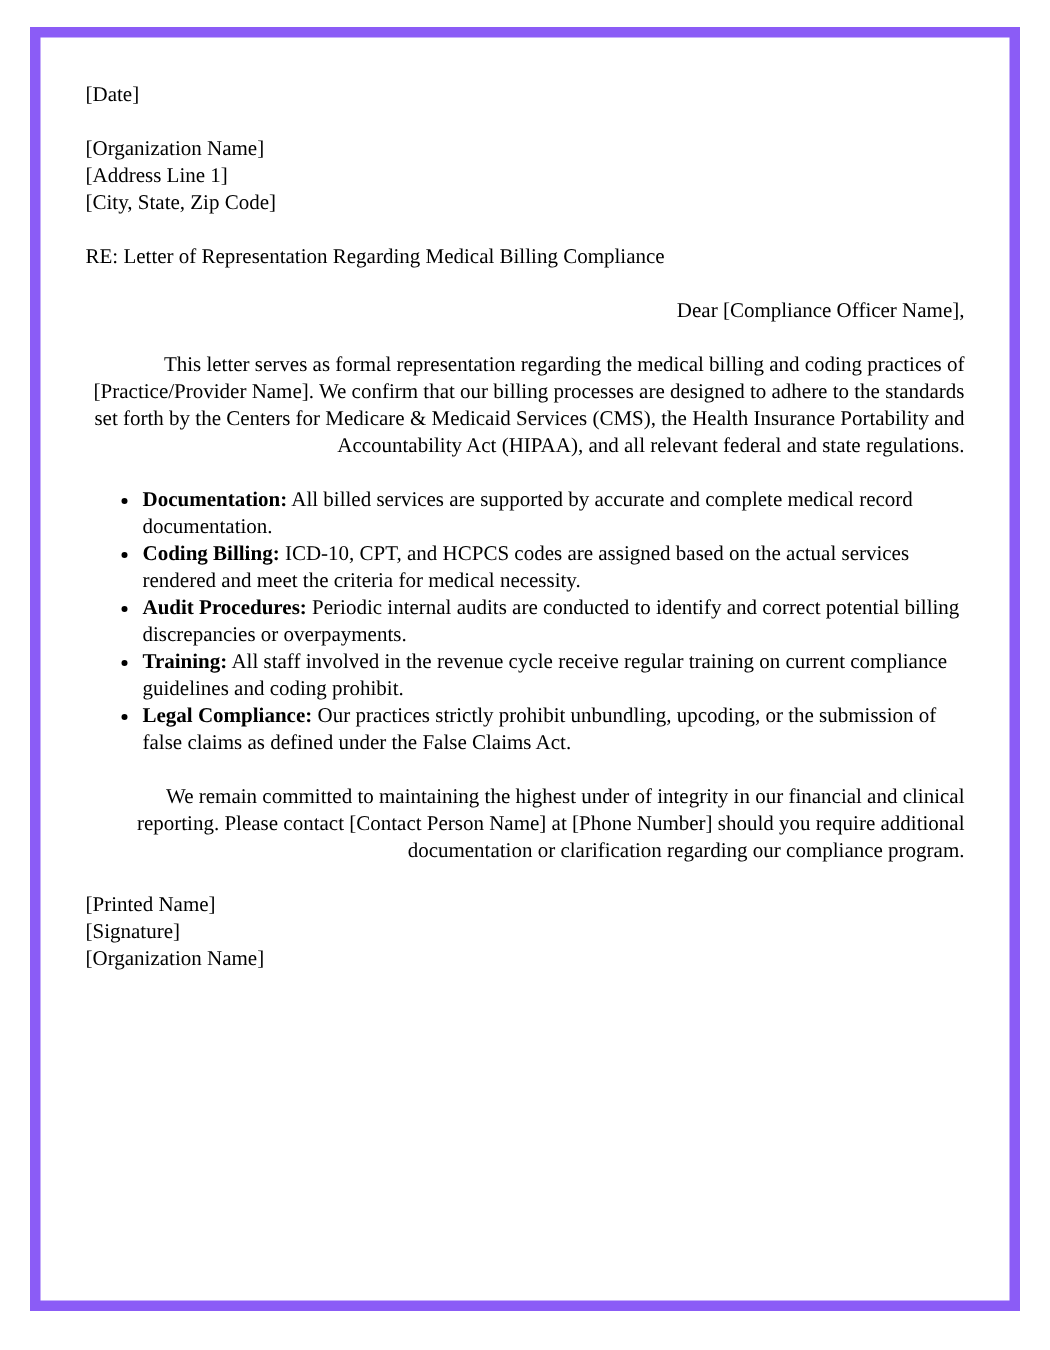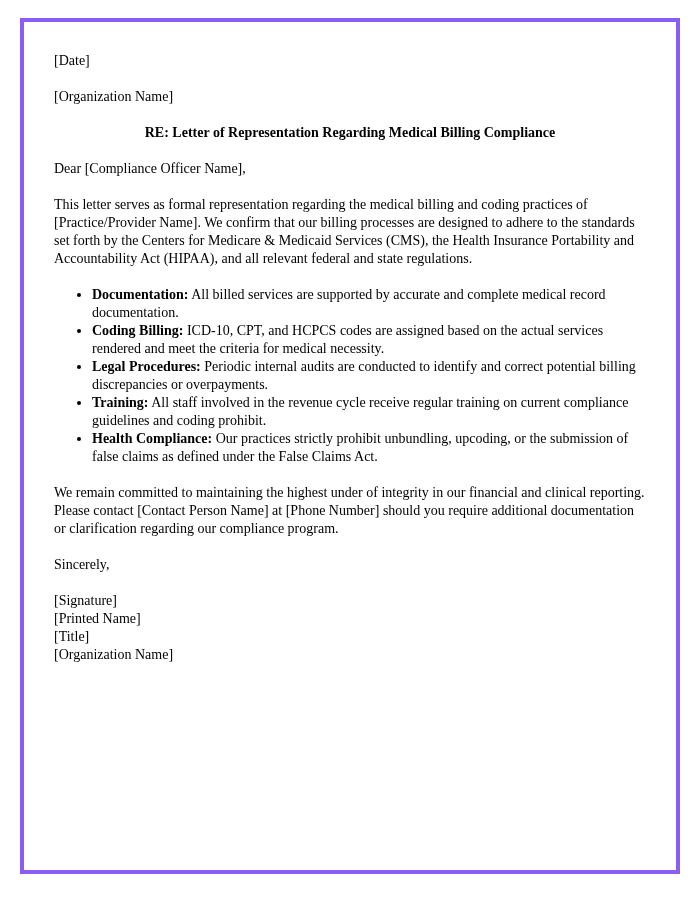--- a/index.html
+++ b/index.html
@@ -9,42 +9,42 @@
     width: 700px;
     height: 900px;
     font-family: "Liberation Serif", "DejaVu Serif", serif;
     color: #000000;
   }
   .page {
     box-sizing: border-box;
     width: 660px;
     height: 856px;
     margin: 18px auto 0 auto;
-    border: 4px solid #8b5cf6;
+    border: 7px solid #8b5cf6;
     padding: 30px 30px 30px 30px;
     background: #ffffff;
     overflow: hidden;
   }
   .letter {
     font-size: 14px;
     line-height: 18px;
   }
   .line {
     margin: 0;
   }
   .block {
     margin: 0 0 18px 0;
   }
   .subject {
-    font-weight: bold;
+    font-weight: normal;
     margin: 0 0 18px 0;
-    text-align: center;
   }
   p.para {
     margin: 0 0 18px 0;
+    text-align: right;
   }
   ul.points {
     margin: 0 0 18px 0;
     padding: 0 0 0 38px;
     list-style-type: disc;
   }
   ul.points li {
     margin: 0;
     padding: 0 0 0 0;
   }
@@ -57,52 +57,52 @@
 
 <div class="page">
   <div class="letter">
 
     <div class="block">
       <p class="line">[Date]</p>
     </div>
 
     <div class="block">
       <p class="line">[Organization Name]</p>
+      <p class="line">[Address Line 1]</p>
+      <p class="line">[City, State, Zip Code]</p>
     </div>
 
     <p class="subject">RE: Letter of Representation Regarding Medical Billing Compliance</p>
 
     <p class="para">Dear [Compliance Officer Name],</p>
 
     <p class="para">This letter serves as formal representation regarding the medical billing and coding practices of [Practice/Provider Name]. We confirm that our billing processes are designed to adhere to the standards set forth by the Centers for Medicare &amp; Medicaid Services (CMS), the Health Insurance Portability and Accountability Act (HIPAA), and all relevant federal and state regulations.</p>
 
 
     <ul class="points">
       <li>
         <strong>Documentation:</strong><span> All billed services are supported by accurate and complete medical record documentation.</span>
       </li>
       <li>
         <strong>Coding Billing:</strong><span> ICD-10, CPT, and HCPCS codes are assigned based on the actual services rendered and meet the criteria for medical necessity.</span>
       </li>
       <li>
-        <strong>Legal Procedures:</strong><span> Periodic internal audits are conducted to identify and correct potential billing discrepancies or overpayments.</span>
+        <strong>Audit Procedures:</strong><span> Periodic internal audits are conducted to identify and correct potential billing discrepancies or overpayments.</span>
       </li>
       <li>
         <strong>Training:</strong><span> All staff involved in the revenue cycle receive regular training on current compliance guidelines and coding prohibit.</span>
       </li>
       <li>
-        <strong>Health Compliance:</strong><span> Our practices strictly prohibit unbundling, upcoding, or the submission of false claims as defined under the False Claims Act.</span>
+        <strong>Legal Compliance:</strong><span> Our practices strictly prohibit unbundling, upcoding, or the submission of false claims as defined under the False Claims Act.</span>
       </li>
     </ul>
 
     <p class="para">We remain committed to maintaining the highest under of integrity in our financial and clinical reporting. Please contact [Contact Person Name] at [Phone Number] should you require additional documentation or clarification regarding our compliance program.</p>
 
-    <p class="para">Sincerely,</p>
 
     <div class="block">
+      <p class="line">[Printed Name]</p>
       <p class="line">[Signature]</p>
-      <p class="line">[Printed Name]</p>
-      <p class="line">[Title]</p>
       <p class="line">[Organization Name]</p>
     </div>
 
   </div>
 </div>
 
 </body></html>

